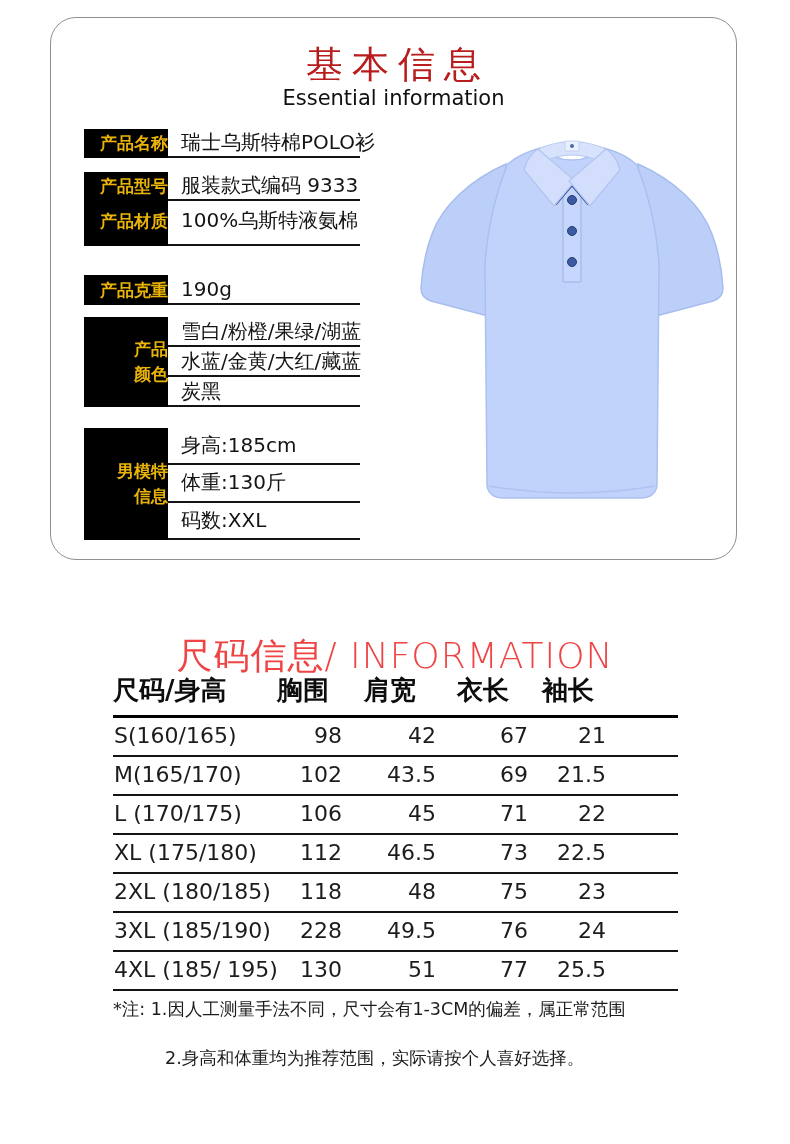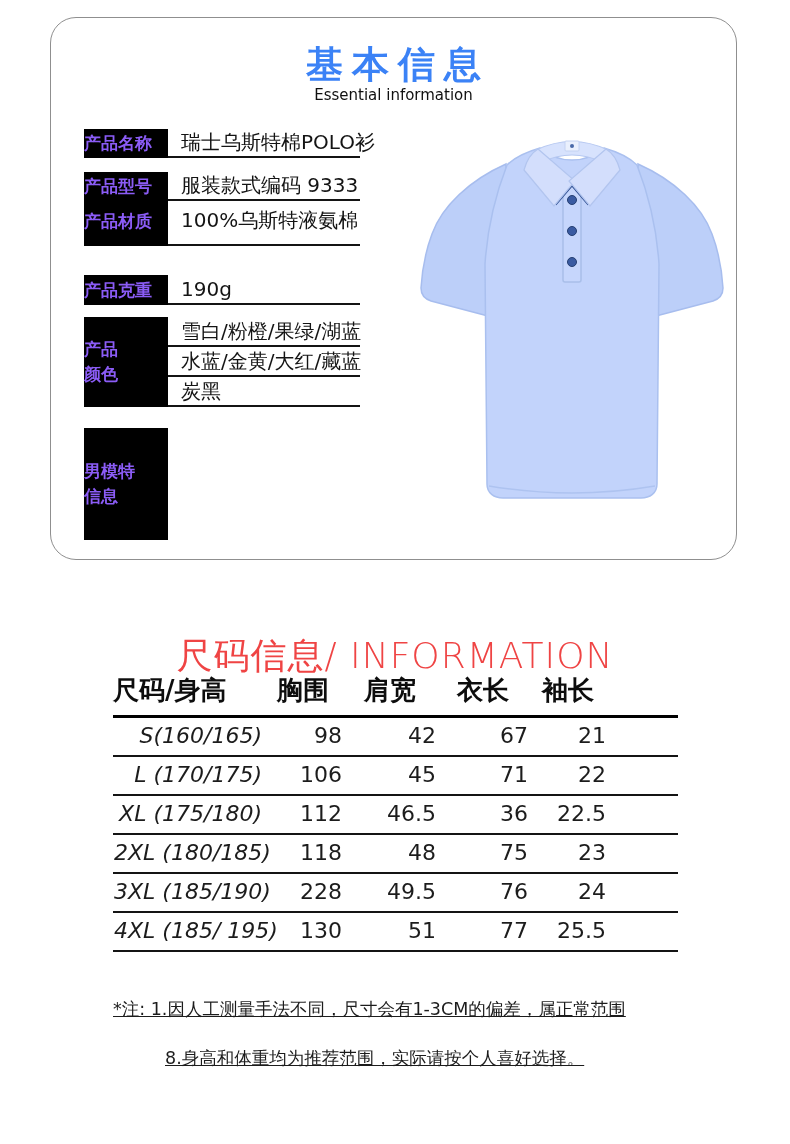--- a/index.html
+++ b/index.html
@@ -6,31 +6,31 @@
   .page{
     position:relative;width:790px;height:1144px;background:#fff;overflow:hidden;
     font-family:"DejaVu Sans","Liberation Sans",sans-serif;color:#111;
   }
   
   .panel{
     position:absolute;left:50px;top:17px;width:687px;height:543px;
     border:1px solid #8f8f8f;border-radius:26px;box-sizing:border-box;
   }
   .panel-title{
-    margin-top:26px;text-align:center;font-size:37px;font-weight:700;
-    letter-spacing:9px;text-indent:9px;color:#3b82f6;line-height:1.15;
+    margin-top:26px;text-align:center;font-size:37px;font-weight:400;
+    letter-spacing:9px;text-indent:9px;color:#b91c1c;line-height:1.15;
   }
   .panel-subtitle{
-    text-align:center;font-size:15px;color:#101010;margin-top:0;line-height:1.1;
+    text-align:center;font-size:21px;color:#101010;margin-top:0;line-height:1.1;
   }
   
   .irow{position:absolute;left:84px;display:flex;}
   .ilabel{
-    width:84px;background:#000;color:#8b5cf6;display:flex;flex-direction:column;
-    align-items:flex-start;justify-content:center;font-weight:700;font-size:17px;
+    width:84px;background:#000;color:#eab308;display:flex;flex-direction:column;
+    align-items:flex-end;justify-content:center;font-weight:700;font-size:17px;
     line-height:1.45;flex:0 0 84px;
   }
   .ivals{display:flex;flex-direction:column;}
   .ival{
     width:192px;box-sizing:border-box;padding-left:13px;display:flex;align-items:center;
     border-bottom:2px solid #141414;font-size:20px;color:#141414;flex:1;white-space:nowrap;
   }
   .t129{top:129px;height:29px}.t172{top:172px;height:29px}.t208{top:196px;height:50px}
   .t275{top:275px;height:30px}.t317{top:317px;height:90px}.t428{top:428px;height:112px}
   
@@ -46,23 +46,23 @@
   }
   .stable th{
     font-size:26px;font-weight:700;color:#0d0d0d;text-align:center;padding:0 0 9px 0;
     border-bottom:3px solid #000000;line-height:1.15;white-space:nowrap;
   }
   .stable th.c0{text-align:left;}
   .stable td{
     font-size:22px;font-weight:400;color:#1c1c1c;text-align:right;height:35px;
     border-bottom:2px solid #141414;line-height:1.1;white-space:nowrap;overflow:visible;
   }
-  .stable td.c0{text-align:right;font-style:italic;}
+  .stable td.c0{text-align:left;}
   .notes{position:absolute;left:113px;top:999px;font-size:17.5px;color:#1c1c1c;}
-  .note-line{white-space:nowrap;line-height:1.2;text-decoration:underline;}
+  .note-line{white-space:nowrap;line-height:1.2;}
   .note-line.second{margin-top:28px;margin-left:52px;}
 </style>
 </head>
 <body>
 
 <div class="page">
 
   <section class="panel">
     <div class="panel-title">基本信息</div>
     <div class="panel-subtitle">Essential information</div>
@@ -113,20 +113,25 @@
       <div class="ival">雪白/粉橙/果绿/湖蓝</div>
       <div class="ival">水蓝/金黄/大红/藏蓝</div>
       <div class="ival">炭黑</div>
     </div>
   </div>
 
   <div class="irow t428">
     <div class="ilabel">
       <span>男模特</span>
       <span>信息</span>
+    </div>
+    <div class="ivals">
+      <div class="ival">身高:185cm</div>
+      <div class="ival">体重:130斤</div>
+      <div class="ival">码数:XXL</div>
     </div>
   </div>
 
   <svg class="shirt" width="340" height="370" viewBox="0 0 340 370" aria-hidden="true">
 
     <g>
       <path d="M104,28 C68,44 40,70 30,98 C24,114 20,136 19,152 C19,159 23,163 29,165 L86,180 C93,182 98,178 99,171 L103,92 Z" fill="#bccff9" stroke="#a7bdee" stroke-width="1.5"></path>
       <path d="M236,28 C272,44 300,70 310,98 C316,114 320,136 321,152 C321,159 317,163 311,165 L254,180 C247,182 242,178 241,171 L237,92 Z" fill="#bccff9" stroke="#a7bdee" stroke-width="1.5"></path>
     </g>
 
@@ -177,32 +182,40 @@
     <tbody>
       <tr>
         <td class="c0">S(160/165)</td>
         <td>98</td>
         <td>42</td>
         <td>67</td>
         <td>21</td>
         <td></td>
       </tr>
       <tr>
+        <td class="c0">M(165/170)</td>
+        <td>102</td>
+        <td>43.5</td>
+        <td>69</td>
+        <td>21.5</td>
+        <td></td>
+      </tr>
+      <tr>
         <td class="c0">L (170/175)</td>
         <td>106</td>
         <td>45</td>
         <td>71</td>
         <td>22</td>
         <td></td>
       </tr>
       <tr>
         <td class="c0">XL (175/180)</td>
         <td>112</td>
         <td>46.5</td>
-        <td>36</td>
+        <td>73</td>
         <td>22.5</td>
         <td></td>
       </tr>
       <tr>
         <td class="c0">2XL (180/185)</td>
         <td>118</td>
         <td>48</td>
         <td>75</td>
         <td>23</td>
         <td></td>
@@ -221,16 +234,16 @@
         <td>51</td>
         <td>77</td>
         <td>25.5</td>
         <td></td>
       </tr>
     </tbody>
   </table>
 
   <div class="notes">
     <div class="note-line">*注: 1.因人工测量手法不同，尺寸会有1-3CM的偏差，属正常范围</div>
-    <div class="note-line second">8.身高和体重均为推荐范围，实际请按个人喜好选择。</div>
+    <div class="note-line second">2.身高和体重均为推荐范围，实际请按个人喜好选择。</div>
   </div>
 
 </div>
 
 </body></html>

